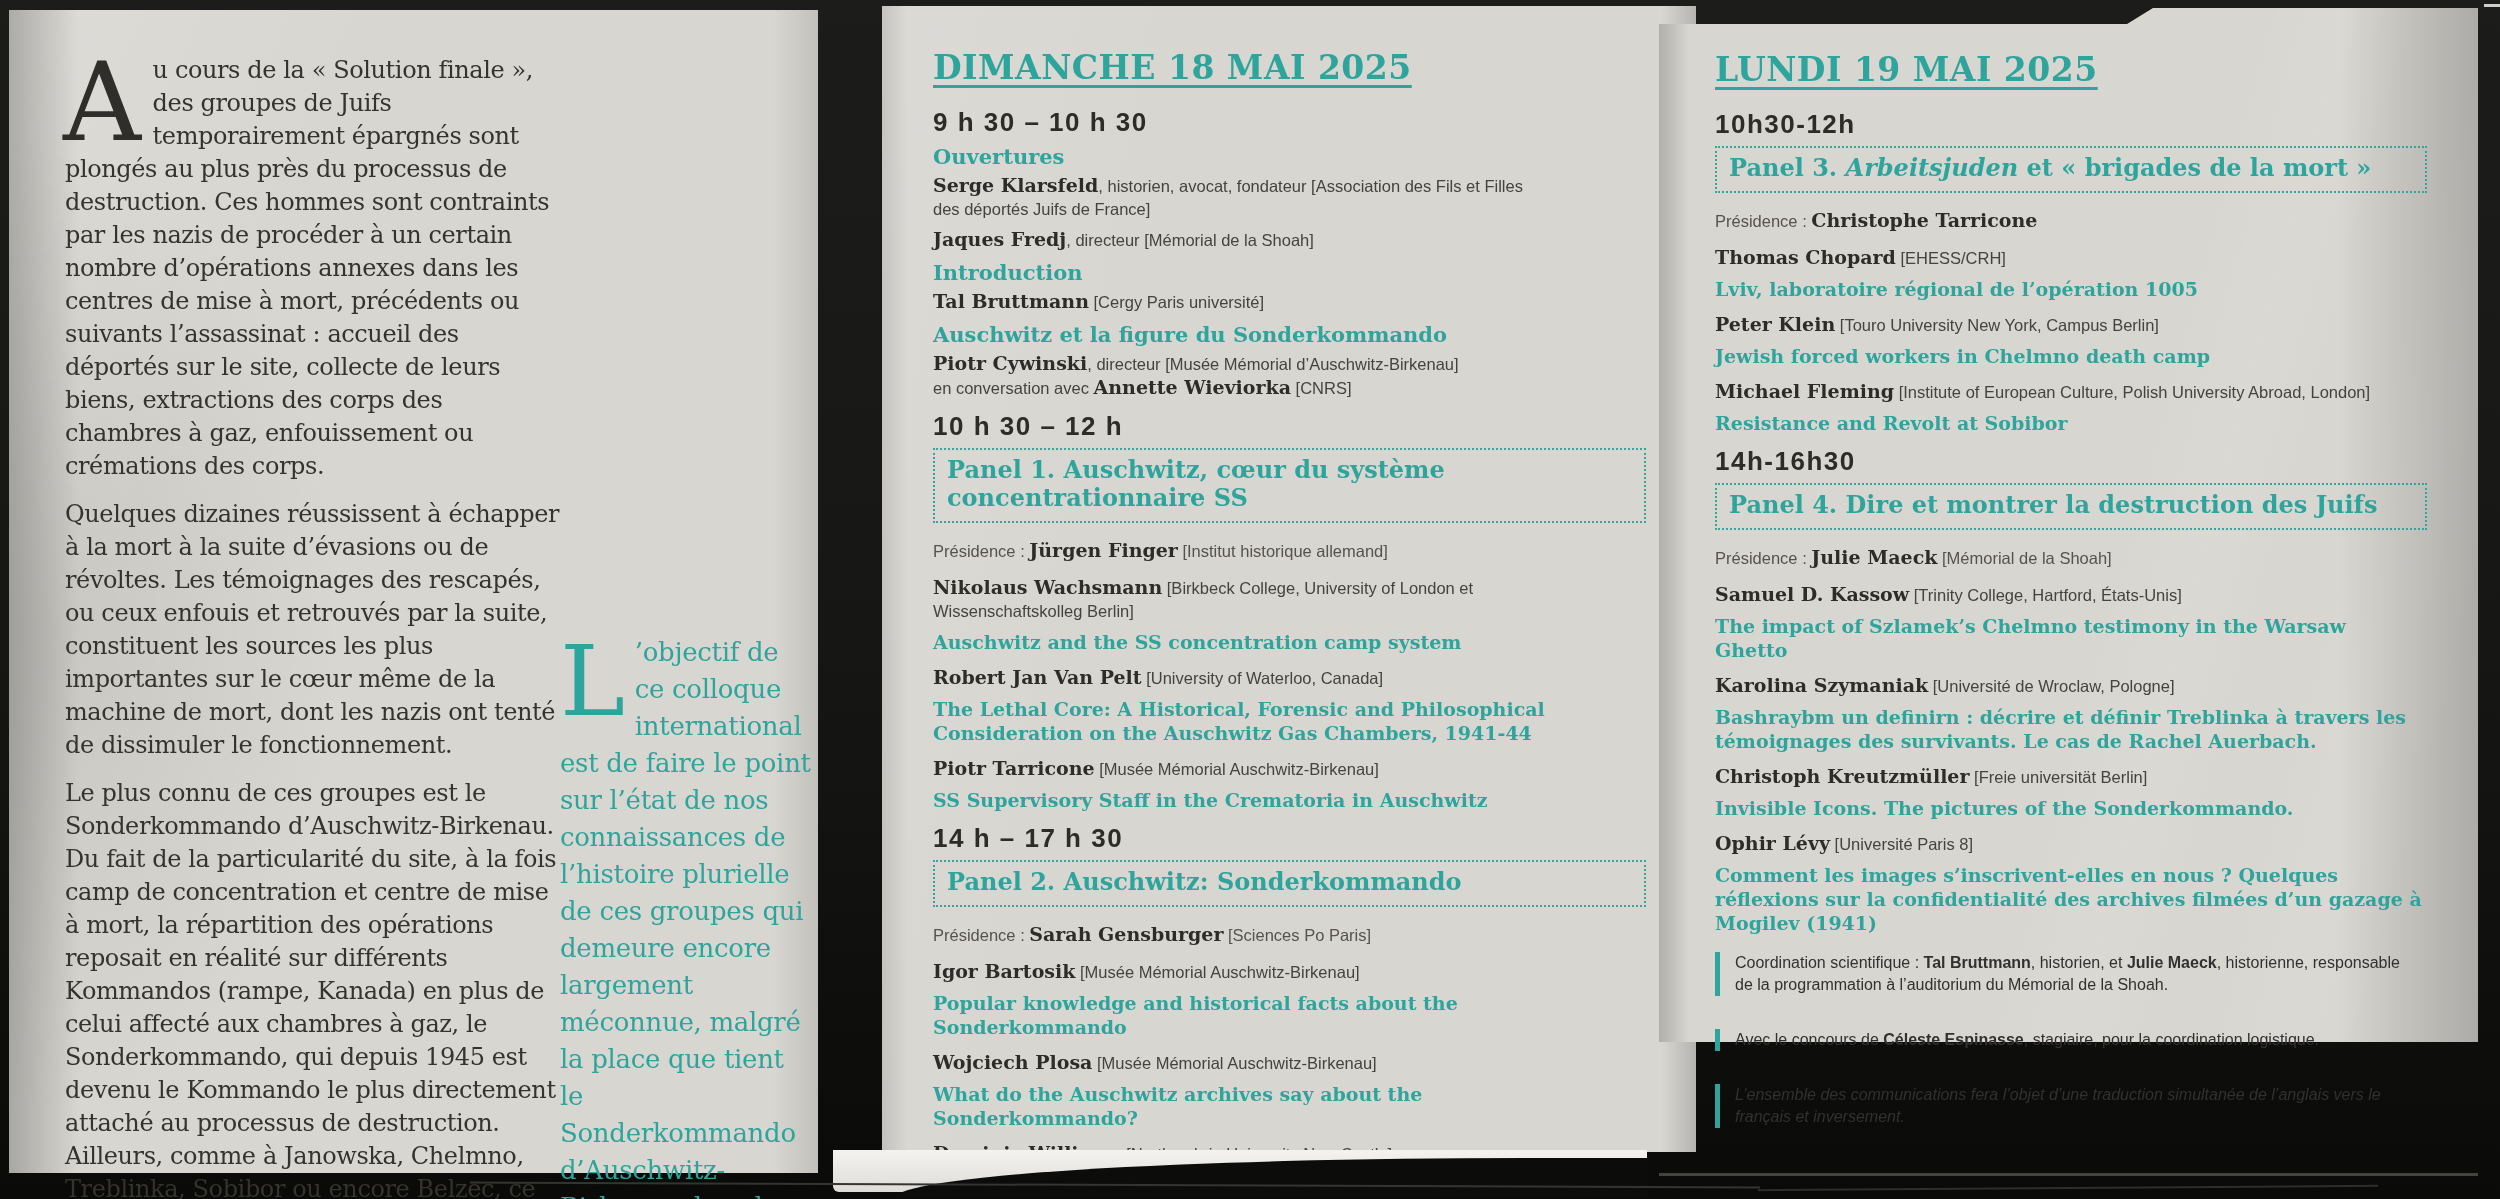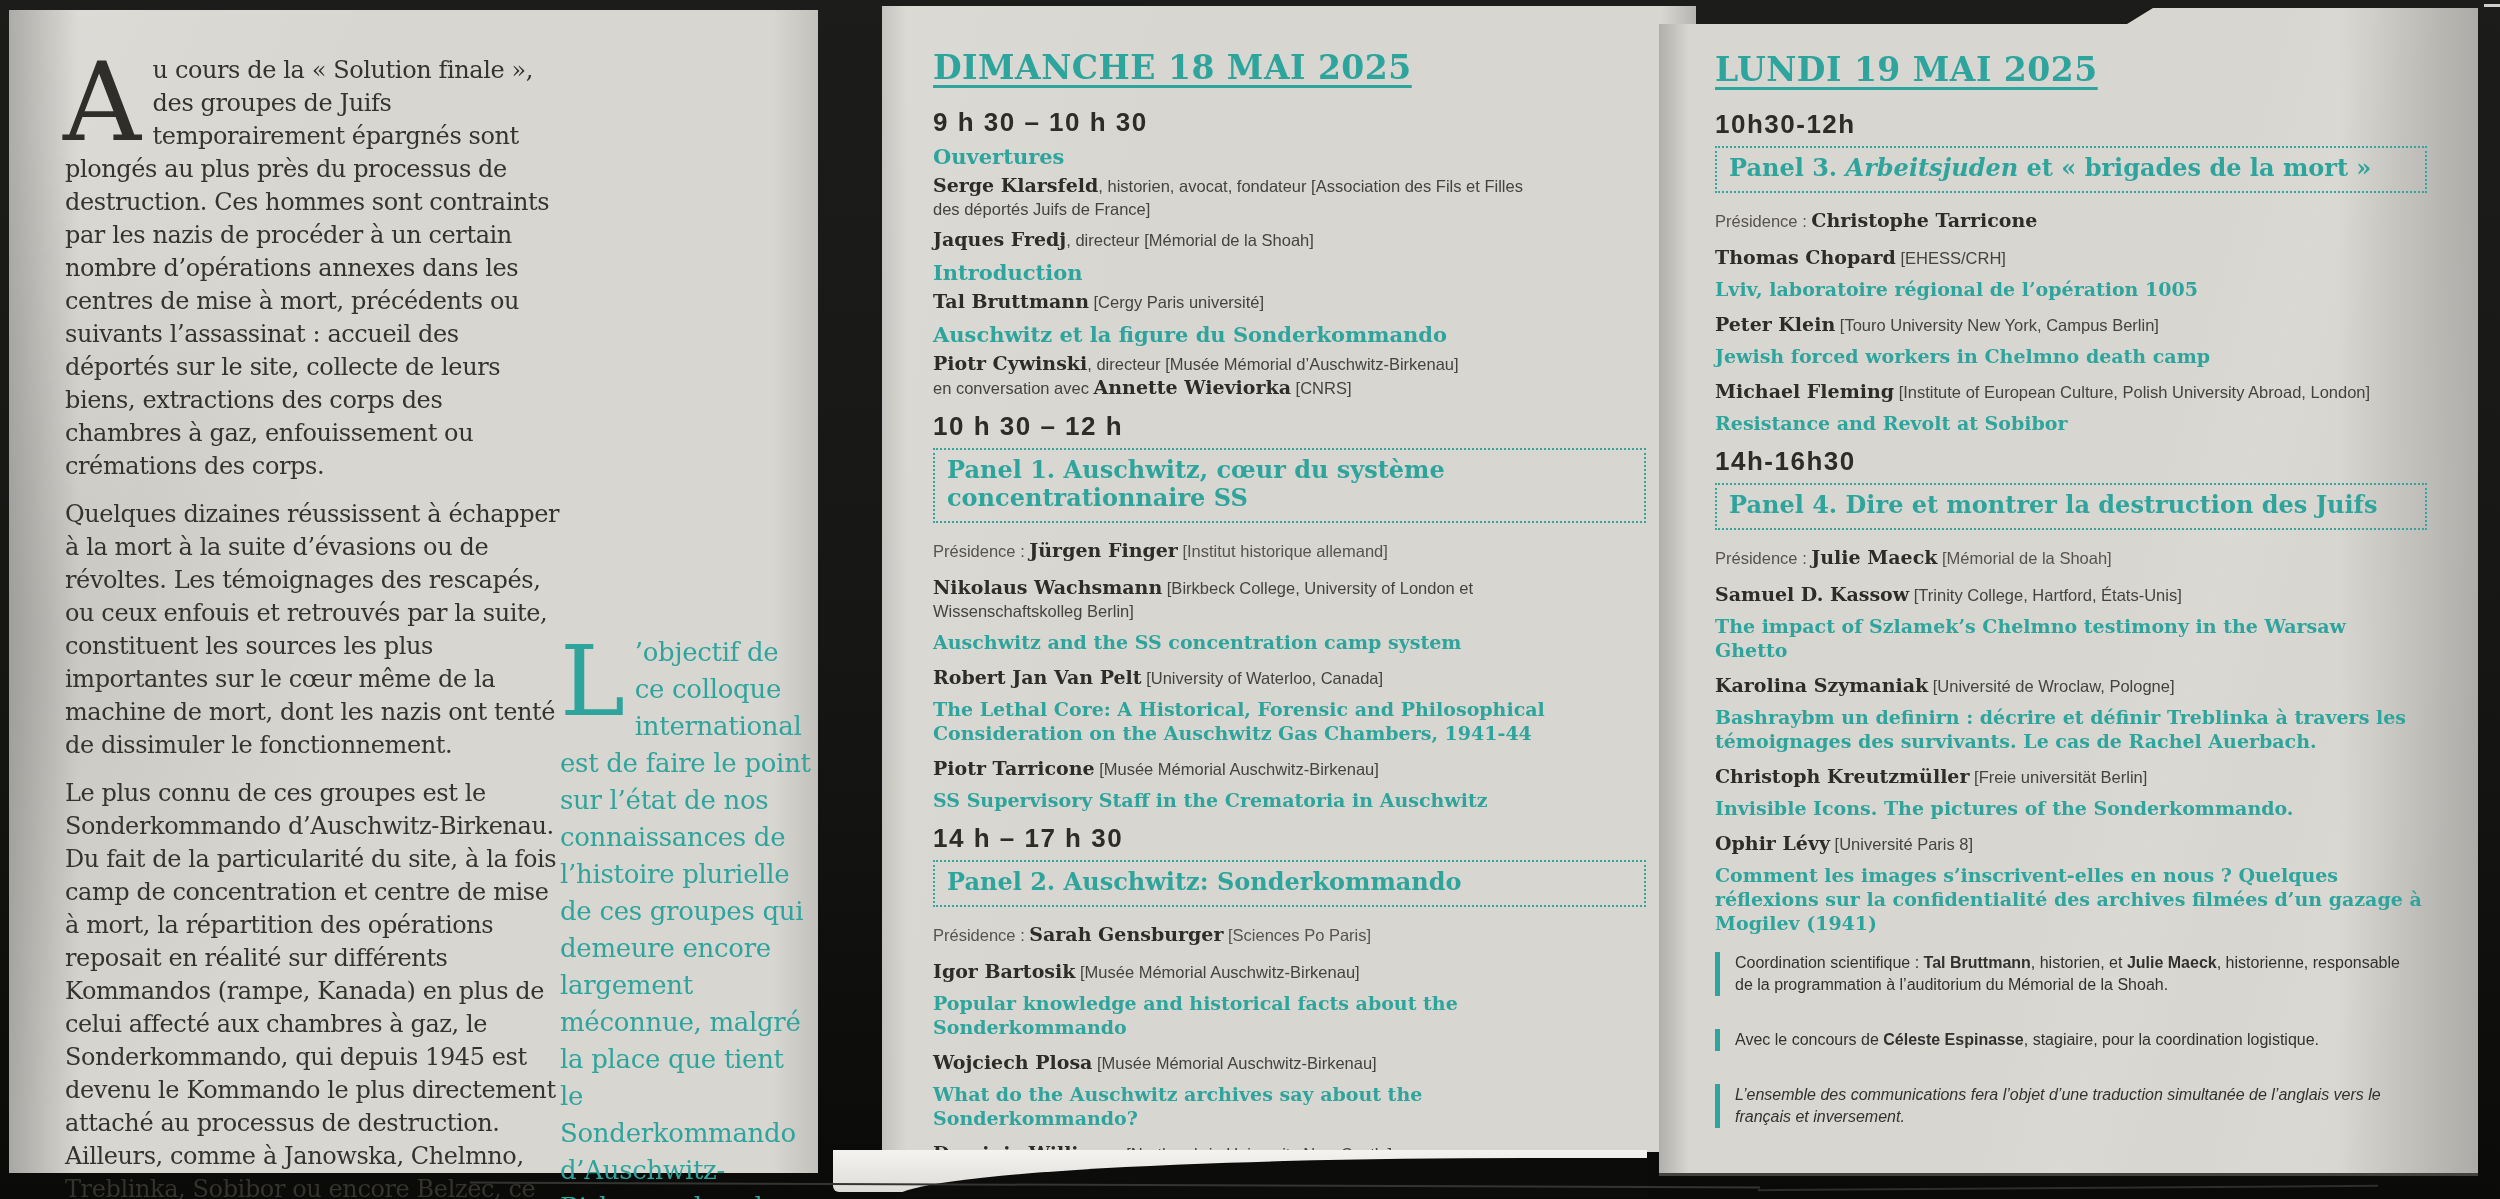--- a/index.html
+++ b/index.html
@@ -11,21 +11,21 @@
       background-image:
         linear-gradient(90deg,rgba(0,0,0,.22),rgba(0,0,0,0) 70px),
         linear-gradient(270deg,rgba(0,0,0,.10),rgba(0,0,0,0) 45px),
         radial-gradient(420px 700px at 40px 620px,rgba(0,0,0,.07),rgba(0,0,0,0) 70%),
         linear-gradient(115deg,rgba(255,255,255,.14) 0%,rgba(255,255,255,0) 28%);}
   .p-mid{left:882px;top:6px;width:814px;height:1146px;
       background-image:
         linear-gradient(90deg,rgba(0,0,0,.10),rgba(0,0,0,0) 26px),
         linear-gradient(270deg,rgba(0,0,0,.16),rgba(0,0,0,0) 34px),
         linear-gradient(100deg,rgba(255,255,255,.10) 0%,rgba(255,255,255,0) 30%);}
-  .p-right{left:1659px;top:0;width:819px;height:1173px;
+  .p-right{left:1659px;top:0;width:819px;height:1042px;
       clip-path:polygon(0 24px,468px 24px,494px 8px,819px 8px,819px 1173px,0 1173px);
       background-image:
         linear-gradient(90deg,rgba(0,0,0,.18),rgba(0,0,0,0) 30px),
         linear-gradient(270deg,rgba(0,0,0,.20),rgba(0,0,0,0) 140px),
         linear-gradient(105deg,rgba(255,255,255,0) 55%,rgba(255,255,255,.07) 63%,rgba(255,255,255,0) 70%),
         linear-gradient(105deg,rgba(255,255,255,0) 75%,rgba(255,255,255,.06) 82%,rgba(255,255,255,0) 90%);}
   
   .curl-white{position:absolute;left:833px;top:1150px;width:814px;height:42px;
       background:linear-gradient(#f4f3f0,#dddcd8);border-radius:0 0 26px 6px;}
   .curl-shadow{position:absolute;left:895px;top:1158px;width:752px;height:40px;

